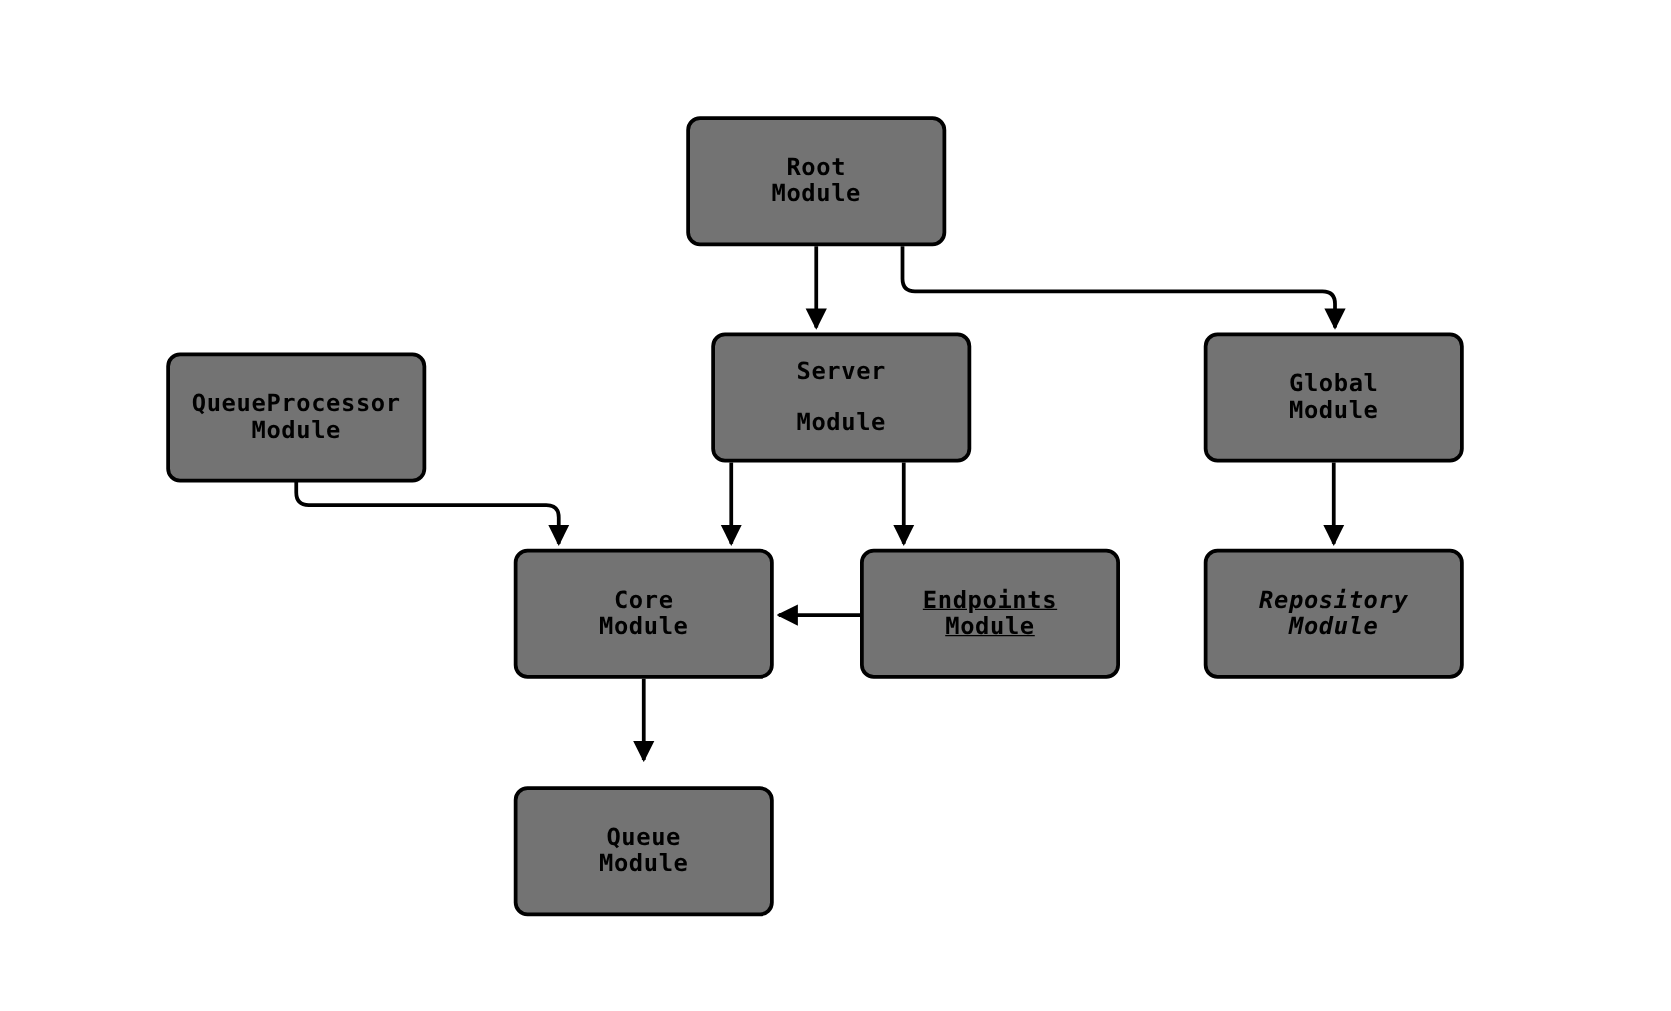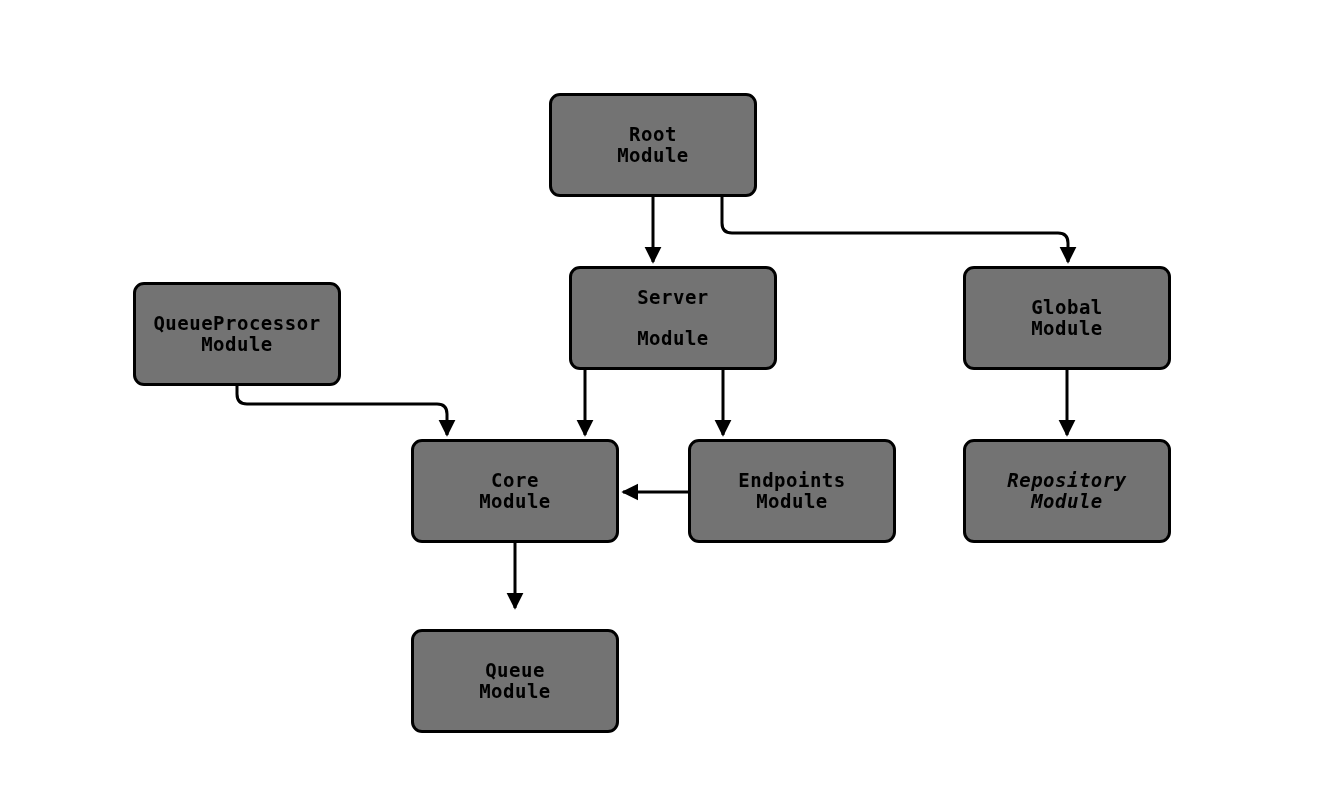--- a/index.html
+++ b/index.html
@@ -47,21 +47,21 @@
     line-height: 21px;
     color: #000000;
     letter-spacing: 0.5px;
   }
   
   .pos-root          { left: 549px; top: 93px;  }
   .pos-queueprocessor{ left: 133px; top: 282px; }
   .pos-server        { left: 569px; top: 266px; gap: 20px; }
   .pos-global        { left: 963px; top: 266px; }
   .pos-core          { left: 411px; top: 439px; }
-  .pos-endpoints     { left: 688px; top: 439px; }
+  .pos-endpoints     { left: 688px; top: 439px; text-decoration: underline; }
   .pos-repository    { left: 963px; top: 439px; font-style: italic; }
   .pos-queue         { left: 411px; top: 612px; margin-top: 17px; }
 </style>
 </head>
 <body>
 
 <div class="canvas">
 
   <svg class="edge-layer" width="1337" height="809" viewBox="0 0 1337 809" xmlns="http://www.w3.org/2000/svg">
     <defs>

